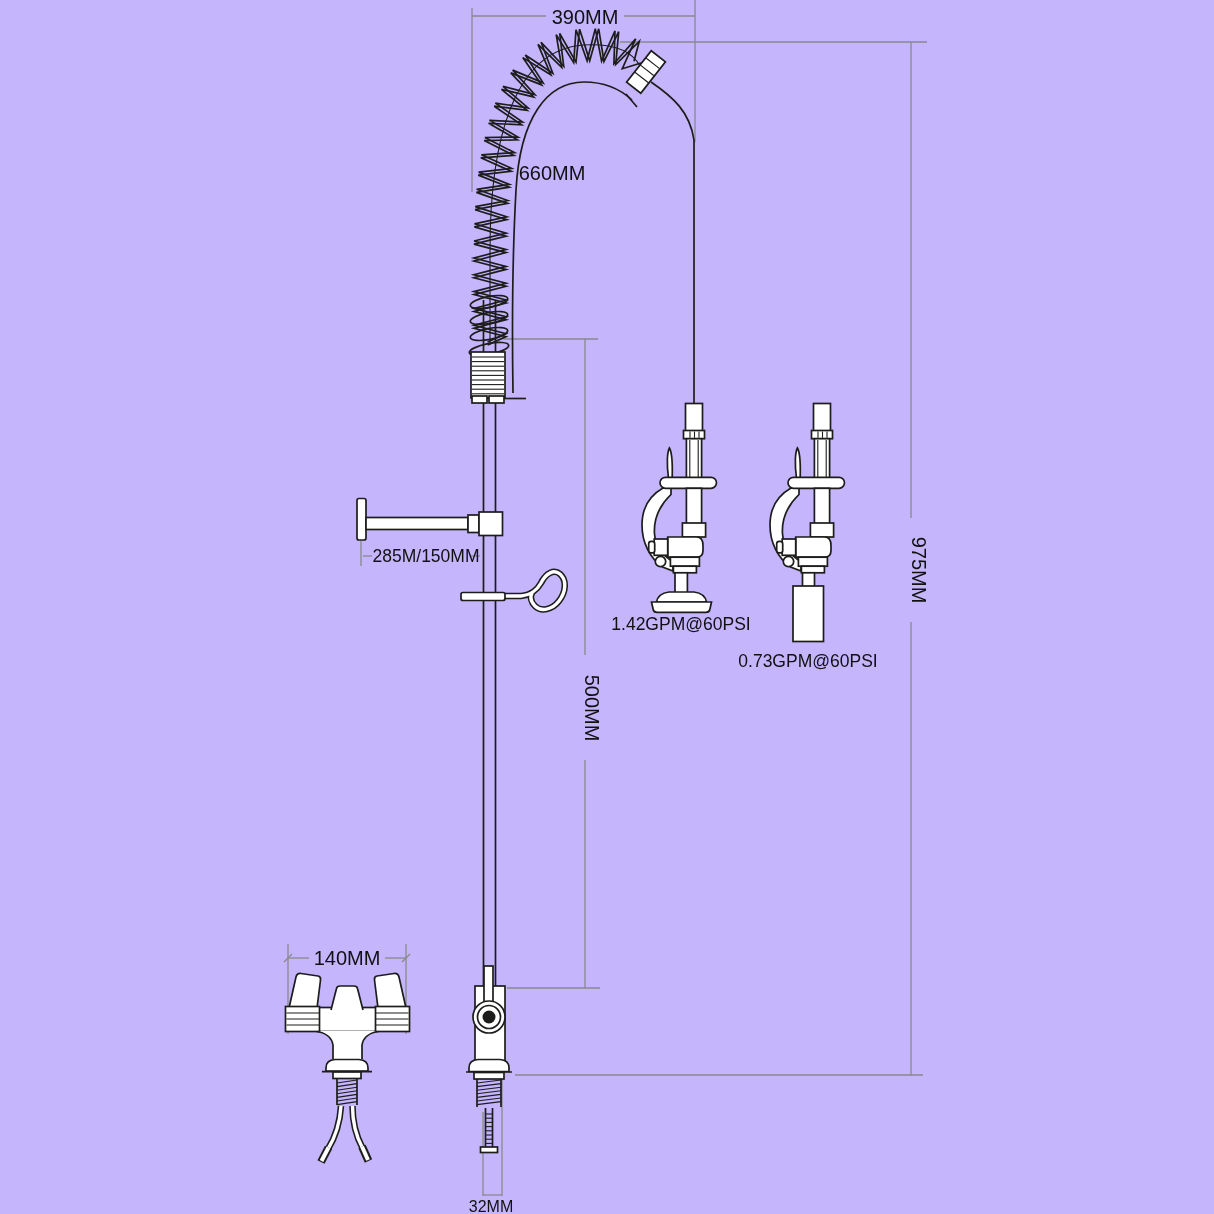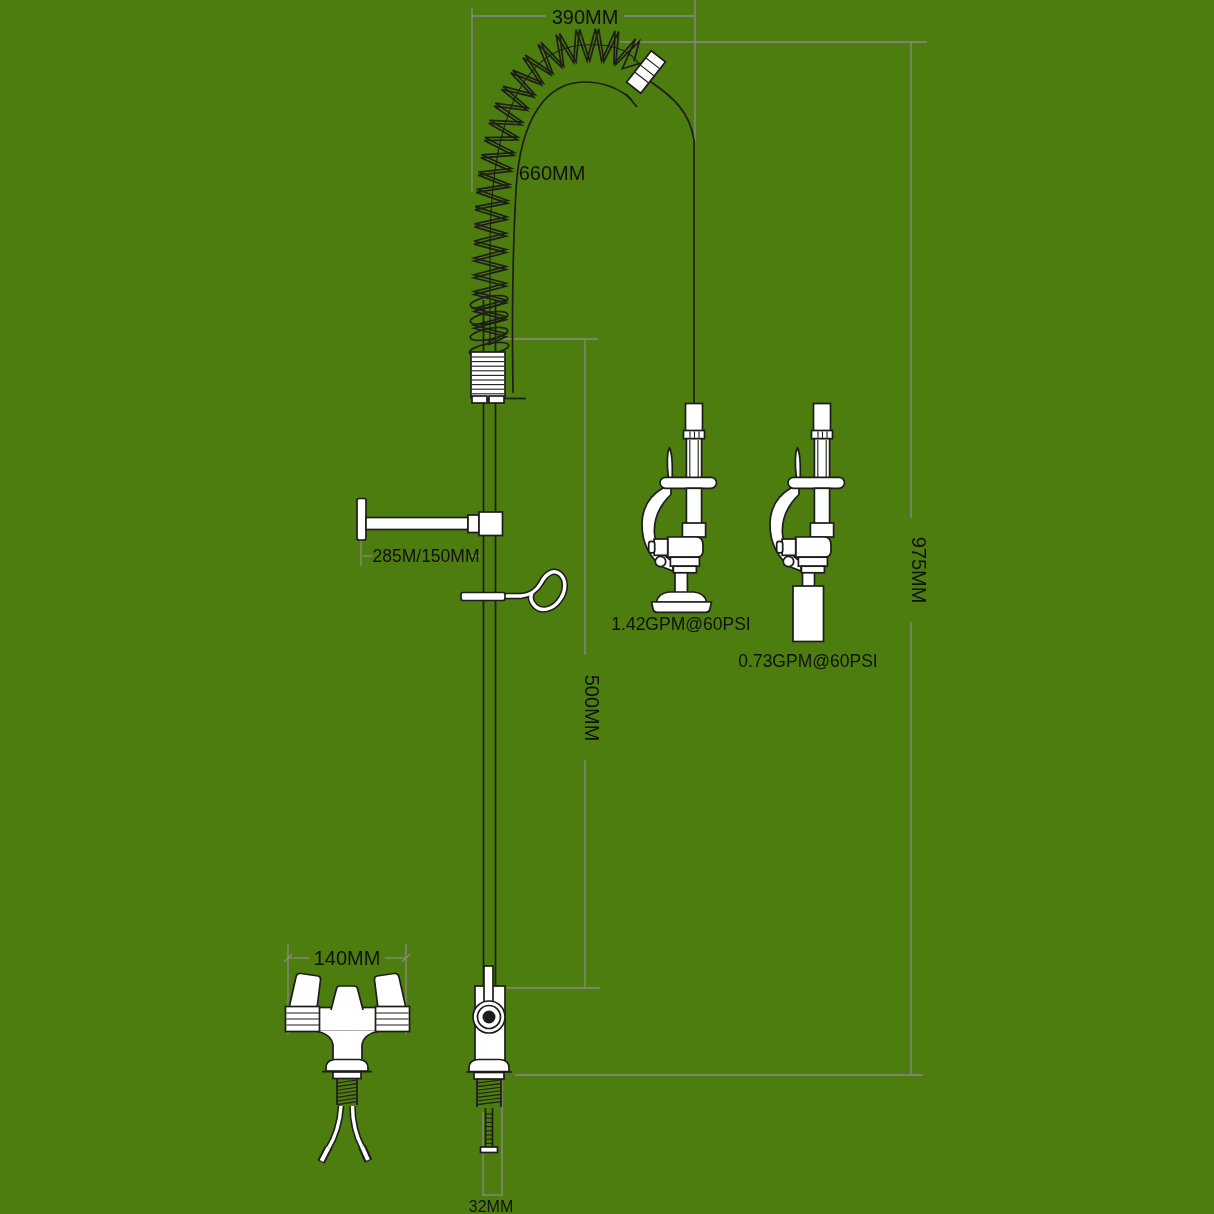--- a/index.html
+++ b/index.html
@@ -1,16 +1,16 @@
 <!DOCTYPE html>
 <html><head>
 <meta charset="utf-8">
 <style>
   html,body{margin:0;padding:0;background:#ffffff;}
-  .stage{width:1214px;height:1214px;position:relative;background:#4d7c0f;overflow:hidden;
+  .stage{width:1214px;height:1214px;position:relative;background:#c4b5fd;overflow:hidden;
          font-family:"Liberation Sans", sans-serif;}
   svg{display:block}
   .dim{stroke:#8a8a8a;stroke-width:1.3;fill:none}
   .blk{stroke:#1d1d1b;stroke-width:1.7;fill:none}
   .wfill{stroke:#1d1d1b;stroke-width:1.7;fill:#ffffff}
   .thin{stroke:#1d1d1b;stroke-width:1.1;fill:none}
   .lbl{fill:#111;font-family:"Liberation Sans", sans-serif;}
   .sz20{font-size:20px}
   .sz17{font-size:17.5px}
   .sz16{font-size:16px}

